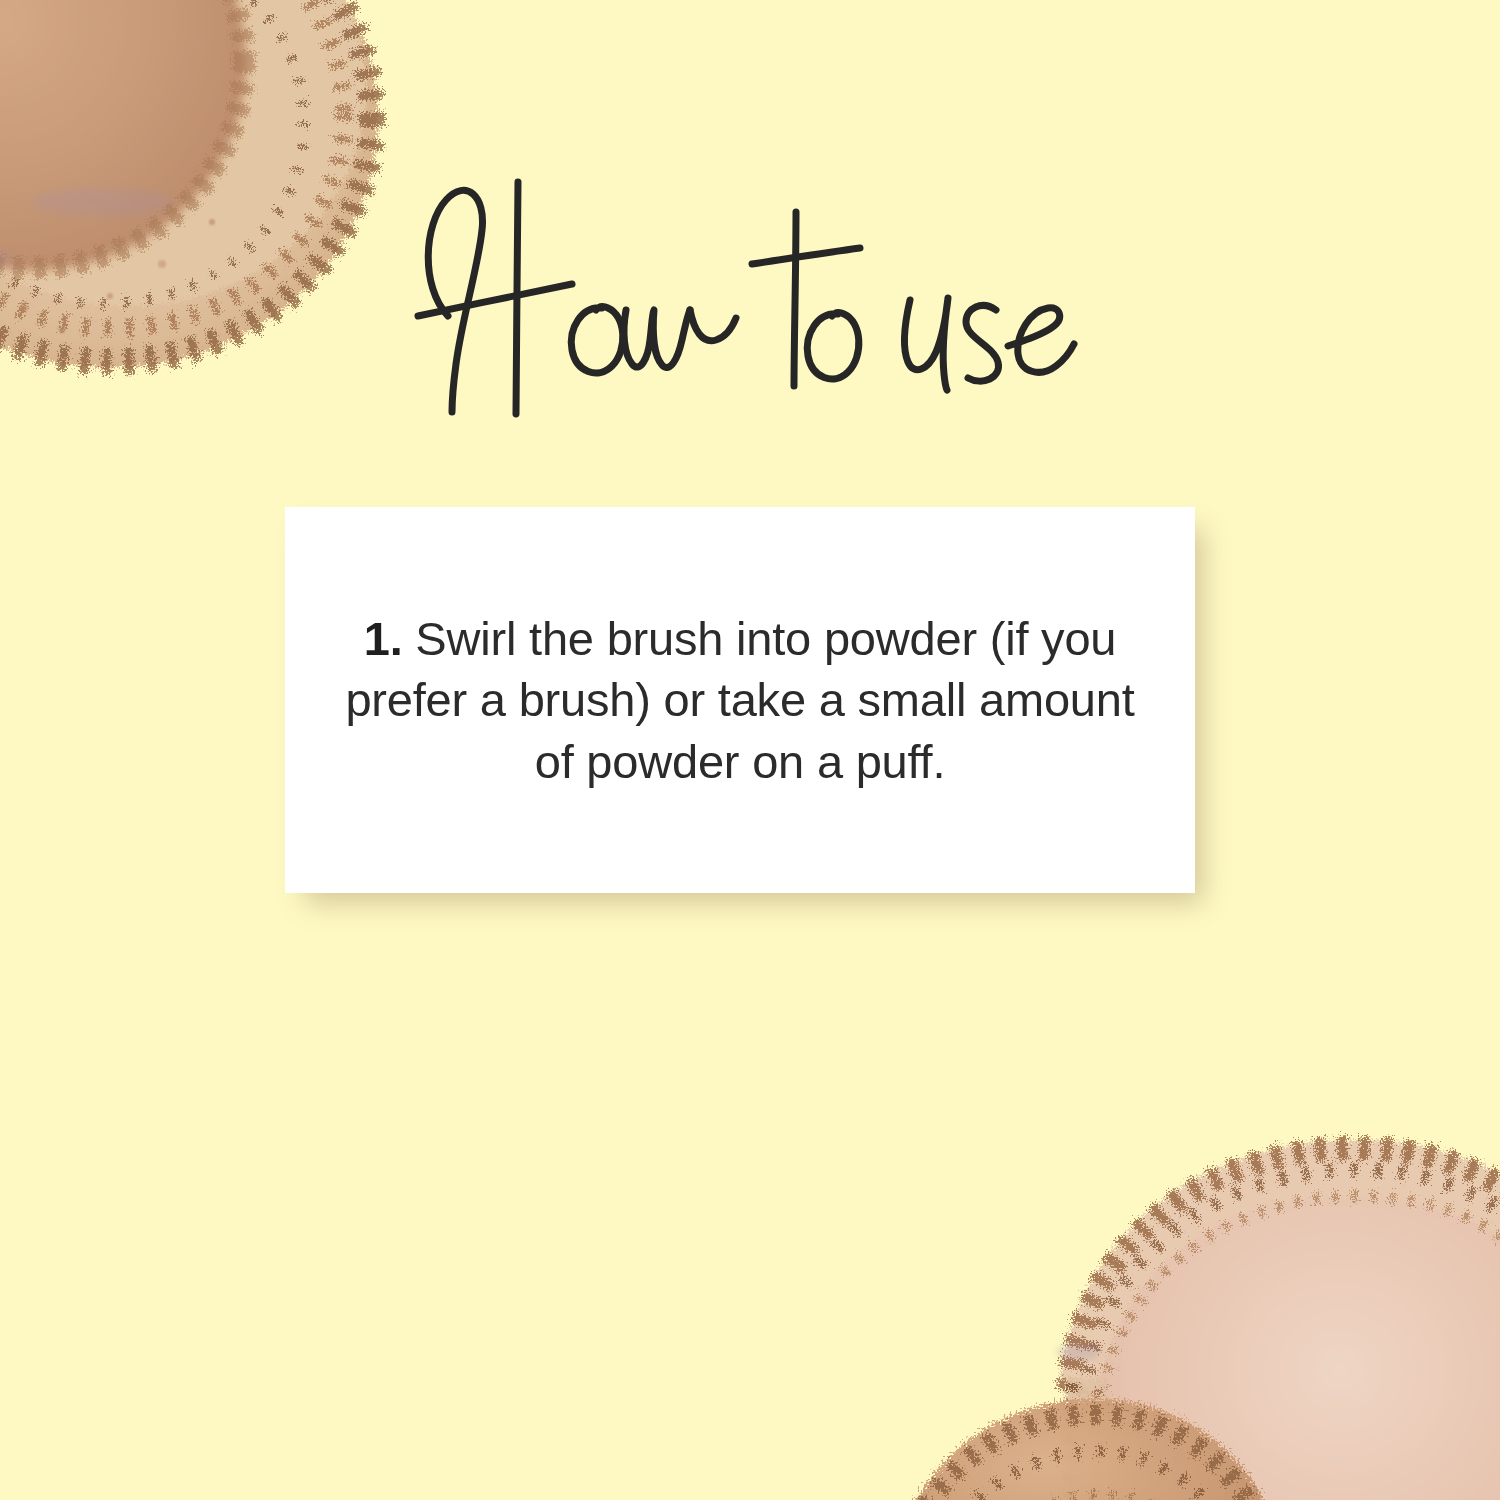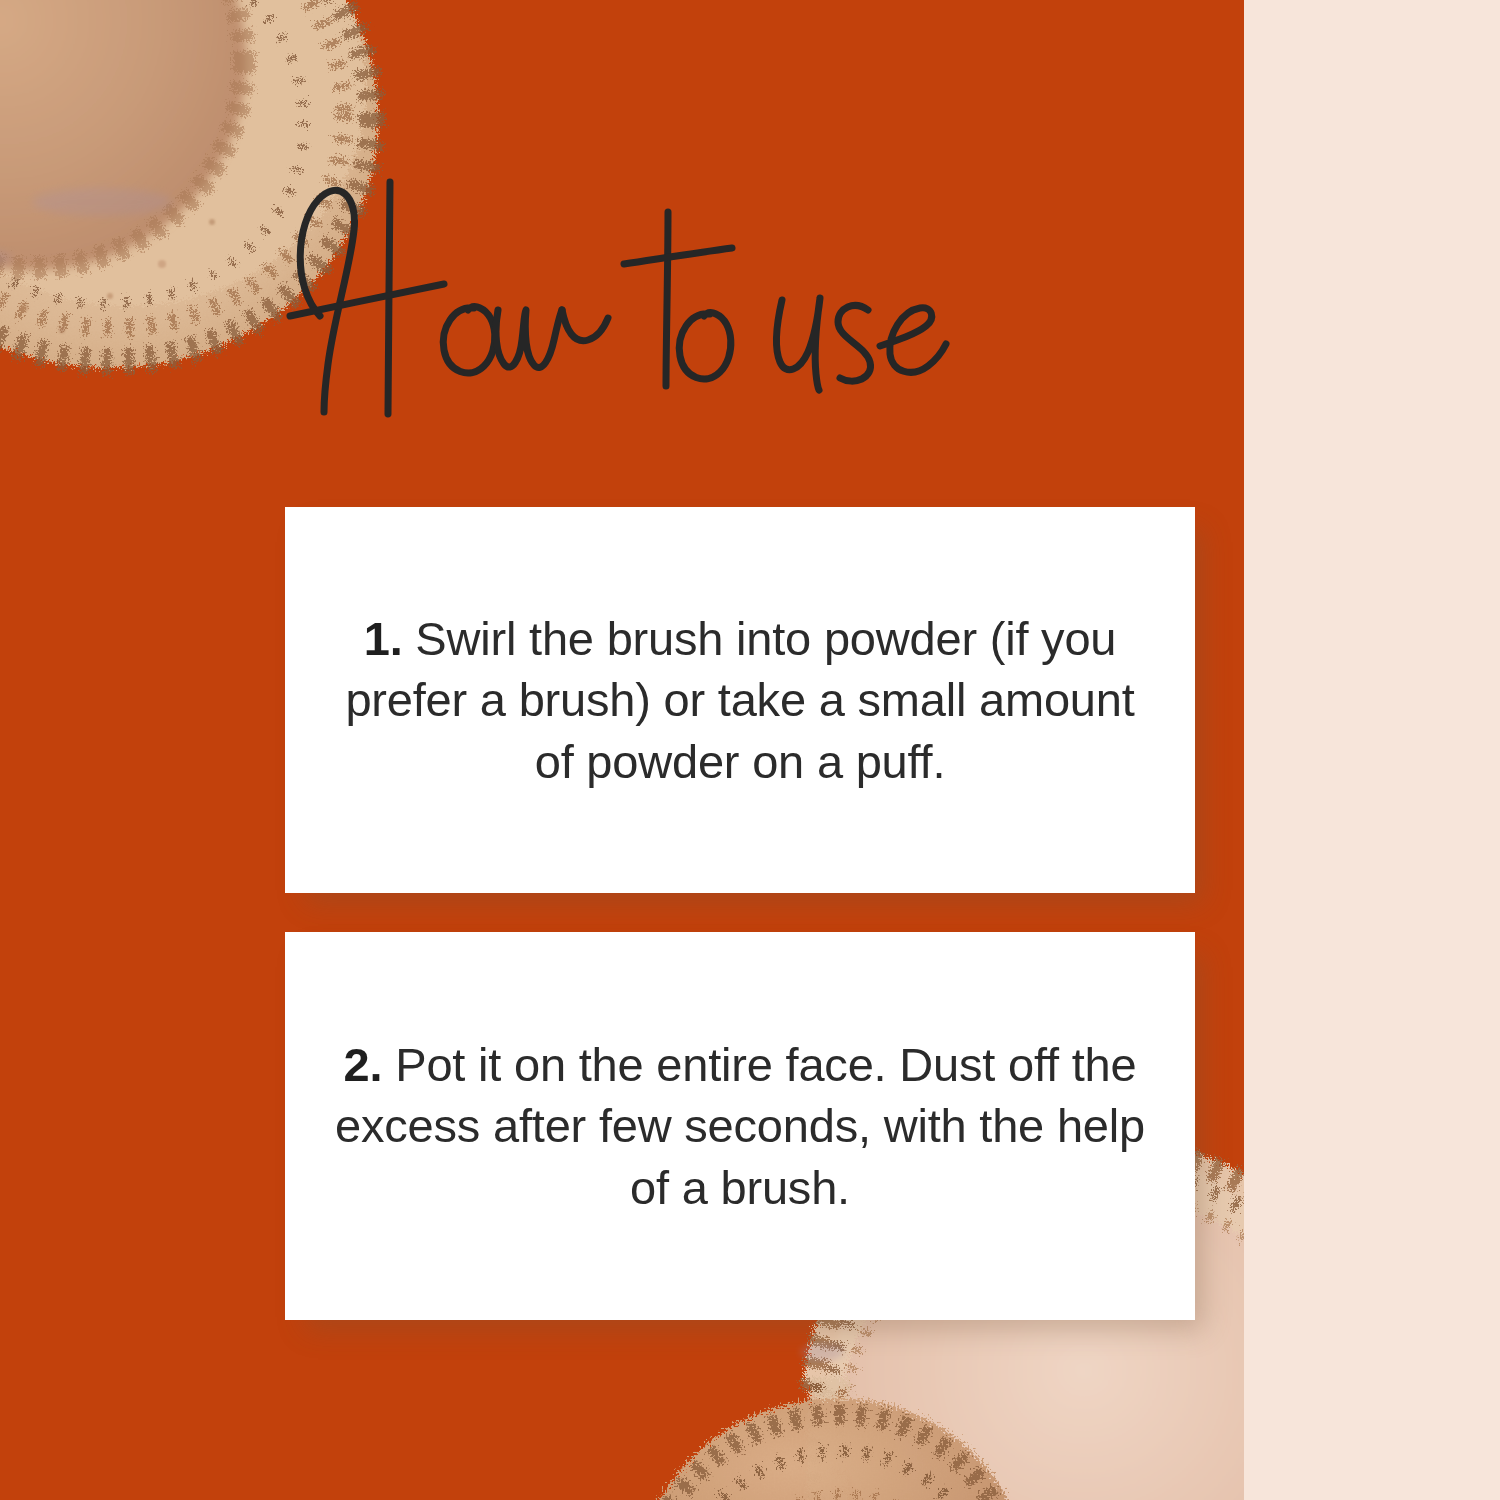--- a/index.html
+++ b/index.html
@@ -5,23 +5,23 @@
   html,body{margin:0;padding:0;}
   body{
     width:1500px;height:1500px;
     background:#f7e5da;
     font-family:"Liberation Sans", sans-serif;
     overflow:hidden;
     position:relative;
   }
   #stage{
     position:absolute;inset:0;
-    width:1244px;height:1500px;
+    width:1500px;height:1500px;
     overflow:hidden;
-    background:#c2410c;
+    background:#fef9c3;
     text-decoration:underline;
   }
 
   
   .powder-layer{position:absolute;pointer-events:none;}
 
   
   #tl-wrap{top:-170px;left:-190px;width:620px;height:600px;}
   #br-wrap{bottom:-150px;right:-120px;width:620px;height:560px;}
   #b-wrap{bottom:-120px;right:110px;width:520px;height:360px;}
@@ -247,21 +247,15 @@
 
   <div id="cards">
 
     <div class="card" id="card-1">
       <p class="step-text">
         <span class="step-num">1.</span>
         <span>Swirl the brush into powder (if you prefer a brush) or take a small amount of powder on a puff.</span>
       </p>
     </div>
 
-    <div class="card" id="card-2">
-      <p class="step-text">
-        <span class="step-num">2.</span>
-        <span>Pot it on the entire face. Dust off the excess after few seconds, with the help of a brush.</span>
-      </p>
-    </div>
 
   </div>
 </div>
 
 </body></html>

